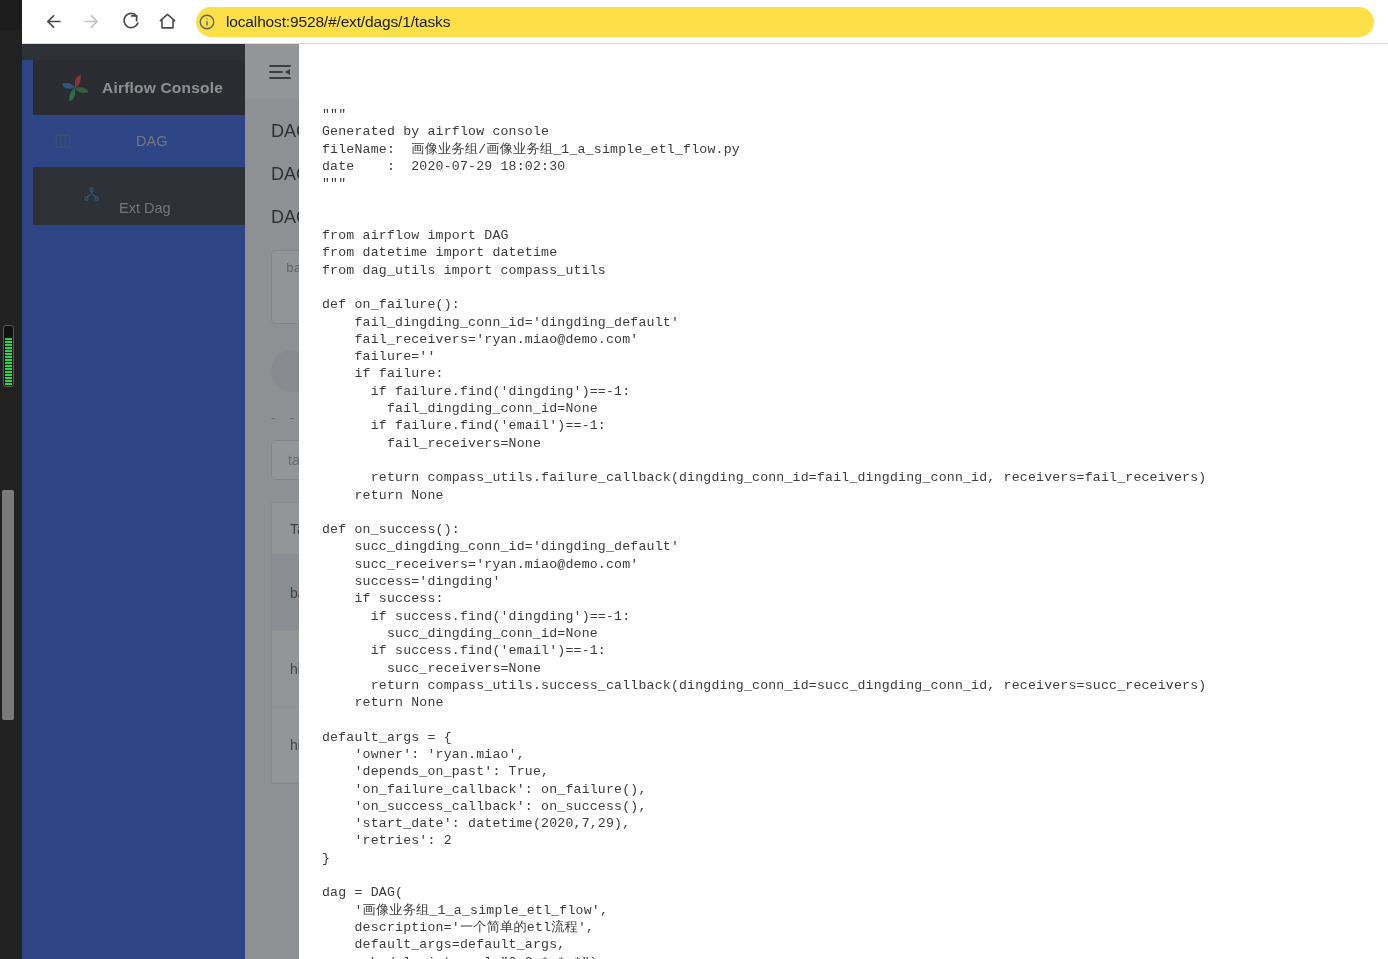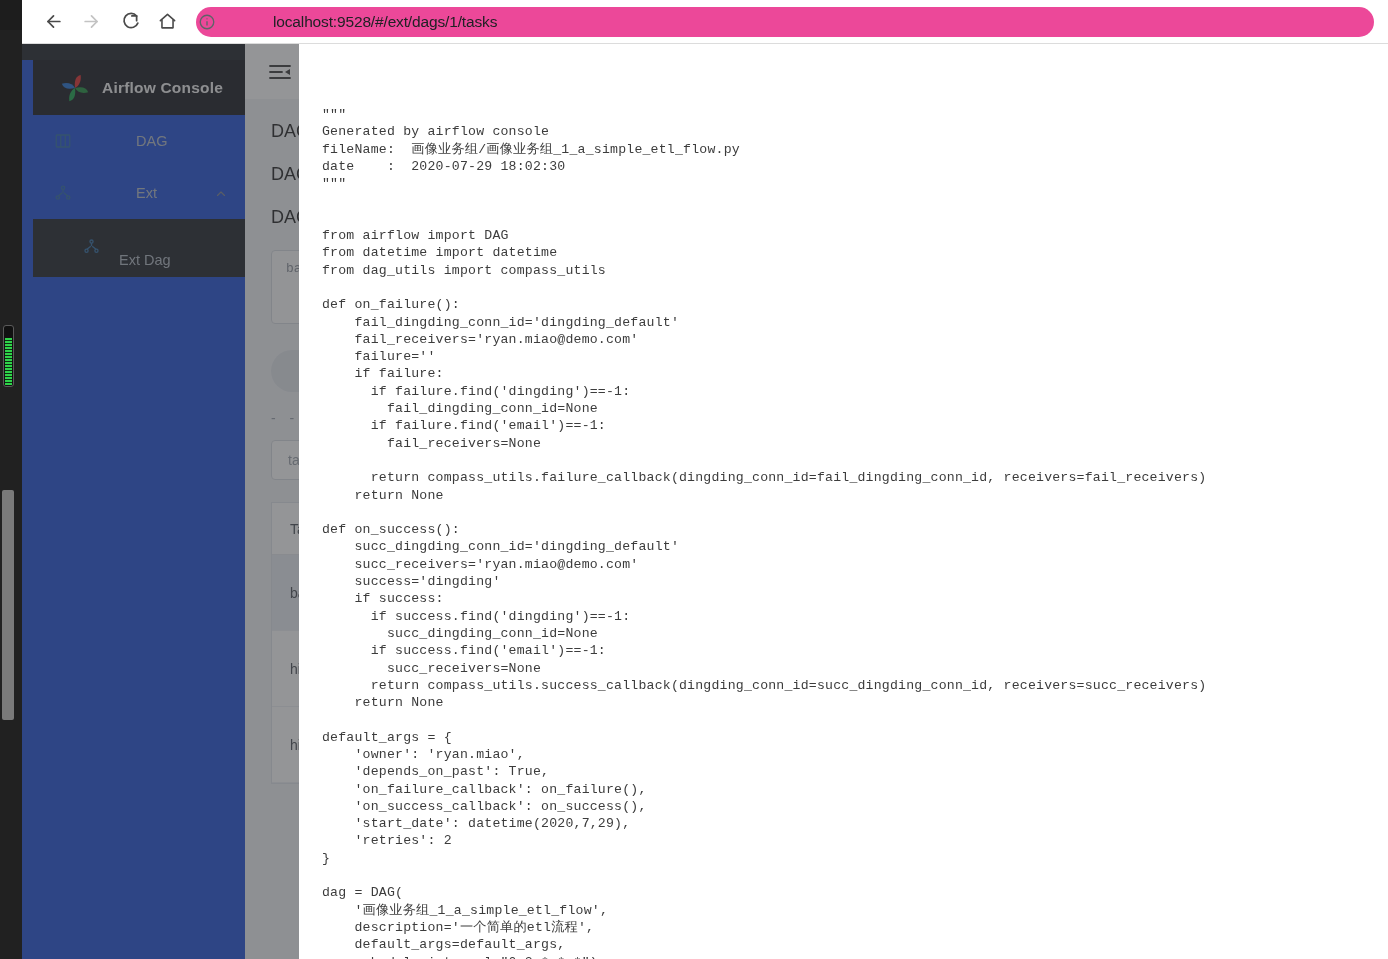--- a/index.html
+++ b/index.html
@@ -27,22 +27,21 @@
     color: #4a4a4a;
   }
   .nav-btn.first { margin-left: 14px; }
   .nav-btn svg { display: block; }
   .nav-btn.disabled { color: #c3c3c3; }
 
   #omnibox {
     flex: 1; height: 30px; margin: 0 14px 0 12px;
     display: flex; align-items: center;
     border-radius: 16px;
-    background: #ec4899;
-    gap: 47px;
+    background: #fde047;
   }
   #omnibox .info-icon {
     width: 18px; height: 18px; margin-right: 10px; margin-left: 2px;
     color: #5f6368; flex: 0 0 auto;
   }
   #url-text {
     font-size: 15.5px; color: #202124; letter-spacing: -0.15px;
     white-space: nowrap; overflow: hidden;
   }
 
@@ -338,36 +337,20 @@
         <span class="mi-icon">
           <svg width="18" height="18" viewBox="0 0 24 24" fill="none" stroke="currentColor" stroke-width="1.7">
             <rect x="3" y="4" width="18" height="16" rx="1"></rect>
               <line x1="9" y1="4" x2="9" y2="20"></line>
               <line x1="15" y1="4" x2="15" y2="20"></line>
           </svg>
         </span>
         <span class="mi-label">DAG</span>
       </div>
 
-      <div class="menu-item">
-        <span class="mi-icon">
-          <svg width="18" height="18" viewBox="0 0 24 24" fill="none" stroke="currentColor" stroke-width="1.7">
-            <circle cx="12" cy="5" r="2.2"></circle>
-              <circle cx="5" cy="18" r="2.2"></circle>
-              <circle cx="19" cy="18" r="2.2"></circle>
-            <path d="M12 7.2v4M5.6 15.9 11 11.6M18.4 15.9 13 11.6"></path>
-          </svg>
-        </span>
-        <span class="mi-label">Ext</span>
-        <span class="mi-arrow">
-          <svg width="12" height="12" viewBox="0 0 24 24" fill="none" stroke="currentColor" stroke-width="2.2" stroke-linecap="round" stroke-linejoin="round">
-              <polyline points="5 15 12 8 19 15"></polyline>
-            </svg>
-        </span>
-      </div>
 
       <div id="submenu">
         <div class="submenu-item">
           <span class="mi-icon">
             <svg width="17" height="17" viewBox="0 0 24 24" fill="none" stroke="currentColor" stroke-width="1.9">
               <circle cx="12" cy="5" r="2.2"></circle>
                 <circle cx="5" cy="18" r="2.2"></circle>
                 <circle cx="19" cy="18" r="2.2"></circle>
               <path d="M12 7.2v4M5.6 15.9 11 11.6M18.4 15.9 13 11.6"></path>
             </svg>

